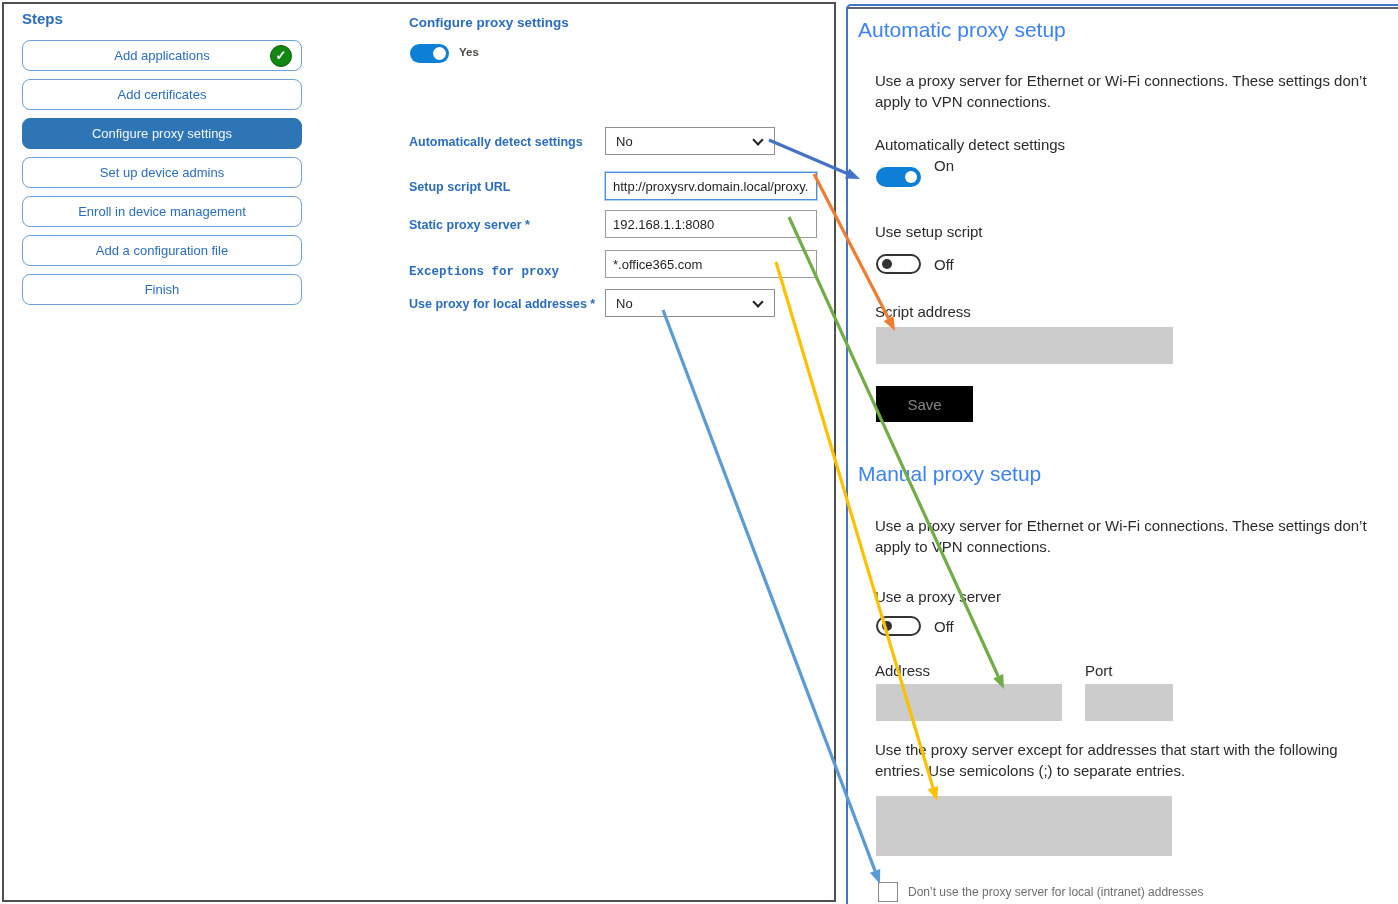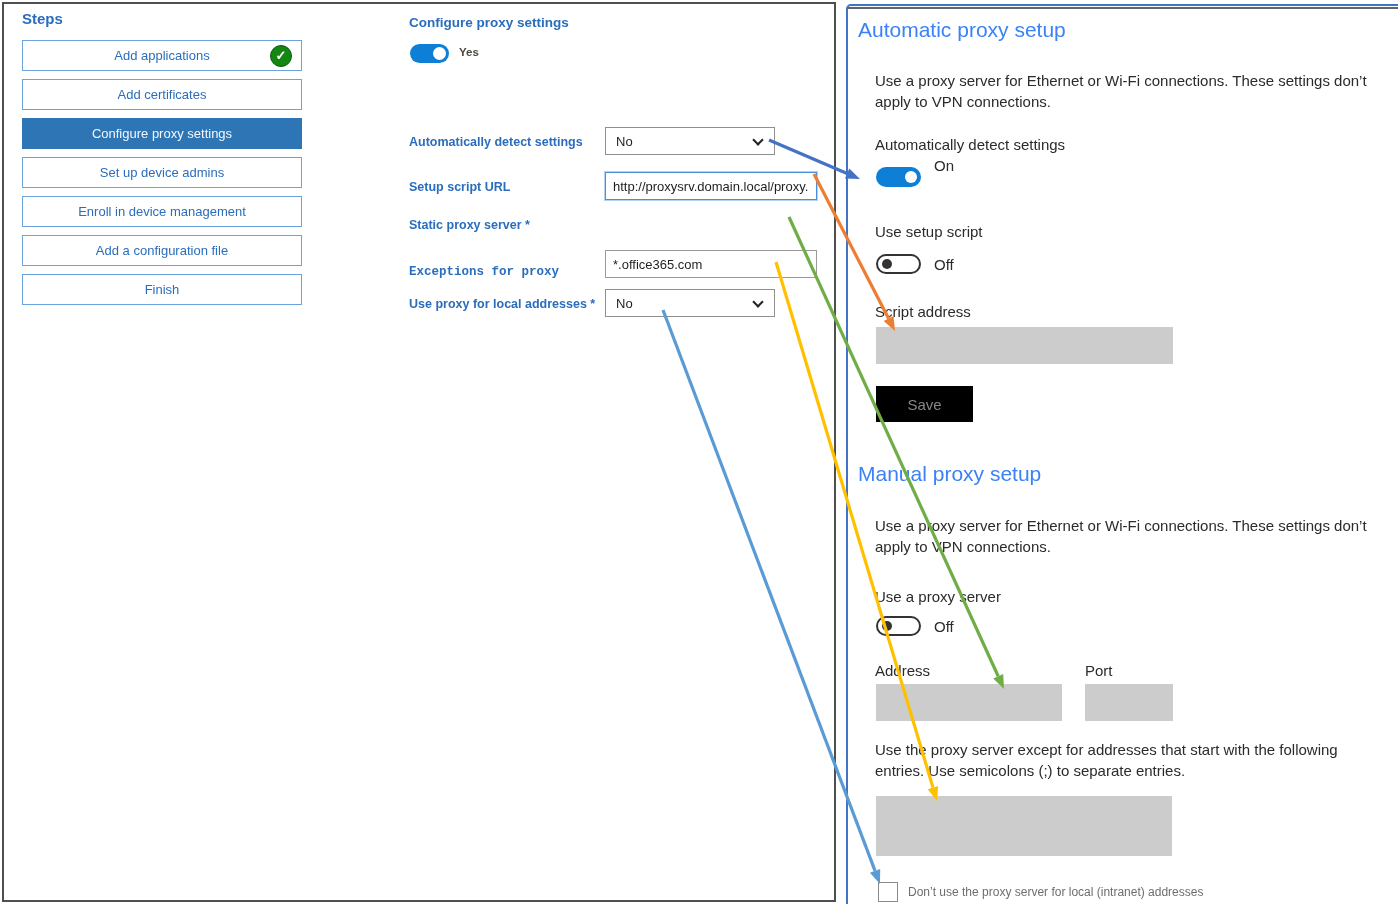--- a/index.html
+++ b/index.html
@@ -13,21 +13,21 @@
   
   .wcd-frame {
     position:absolute; left:2px; top:2px; width:834px; height:900px;
     border:2px solid #4f4f4f; background:#fff;
   }
   
   .steps { position:absolute; left:22px; top:10px; width:280px; }
   .steps-title { color:#2b6dbd; font-weight:bold; font-size:15px; margin-bottom:13px; }
   .step-btn {
     position:relative; width:280px; height:31px; margin-bottom:8px;
-    border:1px solid #6ba3dc; border-radius:0; background:#fff;
+    border:1px solid #6ba3dc; border-radius:8px; background:#fff;
     color:#2b6dbd; font-size:13px;
     display:flex; align-items:center; justify-content:center;
     font-family:"Liberation Sans", sans-serif; cursor:pointer;
   }
   .step-btn.active { background:#2e75b6; border-color:#2e75b6; color:#f2f7fc; }
   .check-badge {
     position:absolute; right:9px; top:4px; width:22px; height:22px;
     background:#128712; border:1px solid #0b5e0b; border-radius:50%;
     color:#fff; font-size:13px; font-weight:bold; line-height:20px; text-align:center;
   }
@@ -134,20 +134,21 @@
   <div class="f-label" style="top:135px;">Automatically detect settings</div>
   <div class="f-select" style="top:127px;">
     <span>No</span>
     <span class="chev"></span>
   </div>
 
   <div class="f-label" style="top:180px;">Setup script URL</div>
   <input class="f-input focused" style="top: 172px;" value="http://proxysrv.domain.local/proxy.pa">
 
   <div class="f-label" style="top:218px;">Static proxy server *</div>
+  <input class="f-input" style="top: 210px;" value="192.168.1.1:8080">
 
   <div class="f-label" style="top:265px;font-family:Liberation Mono, monospace;">Exceptions for proxy</div>
   <input class="f-input" style="top: 250px;" value="*.office365.com">
 
   <div class="f-label" style="top:297px;">Use proxy for local addresses *</div>
   <div class="f-select" style="top:289px;">
     <span>No</span>
     <span class="chev"></span>
   </div>
 

